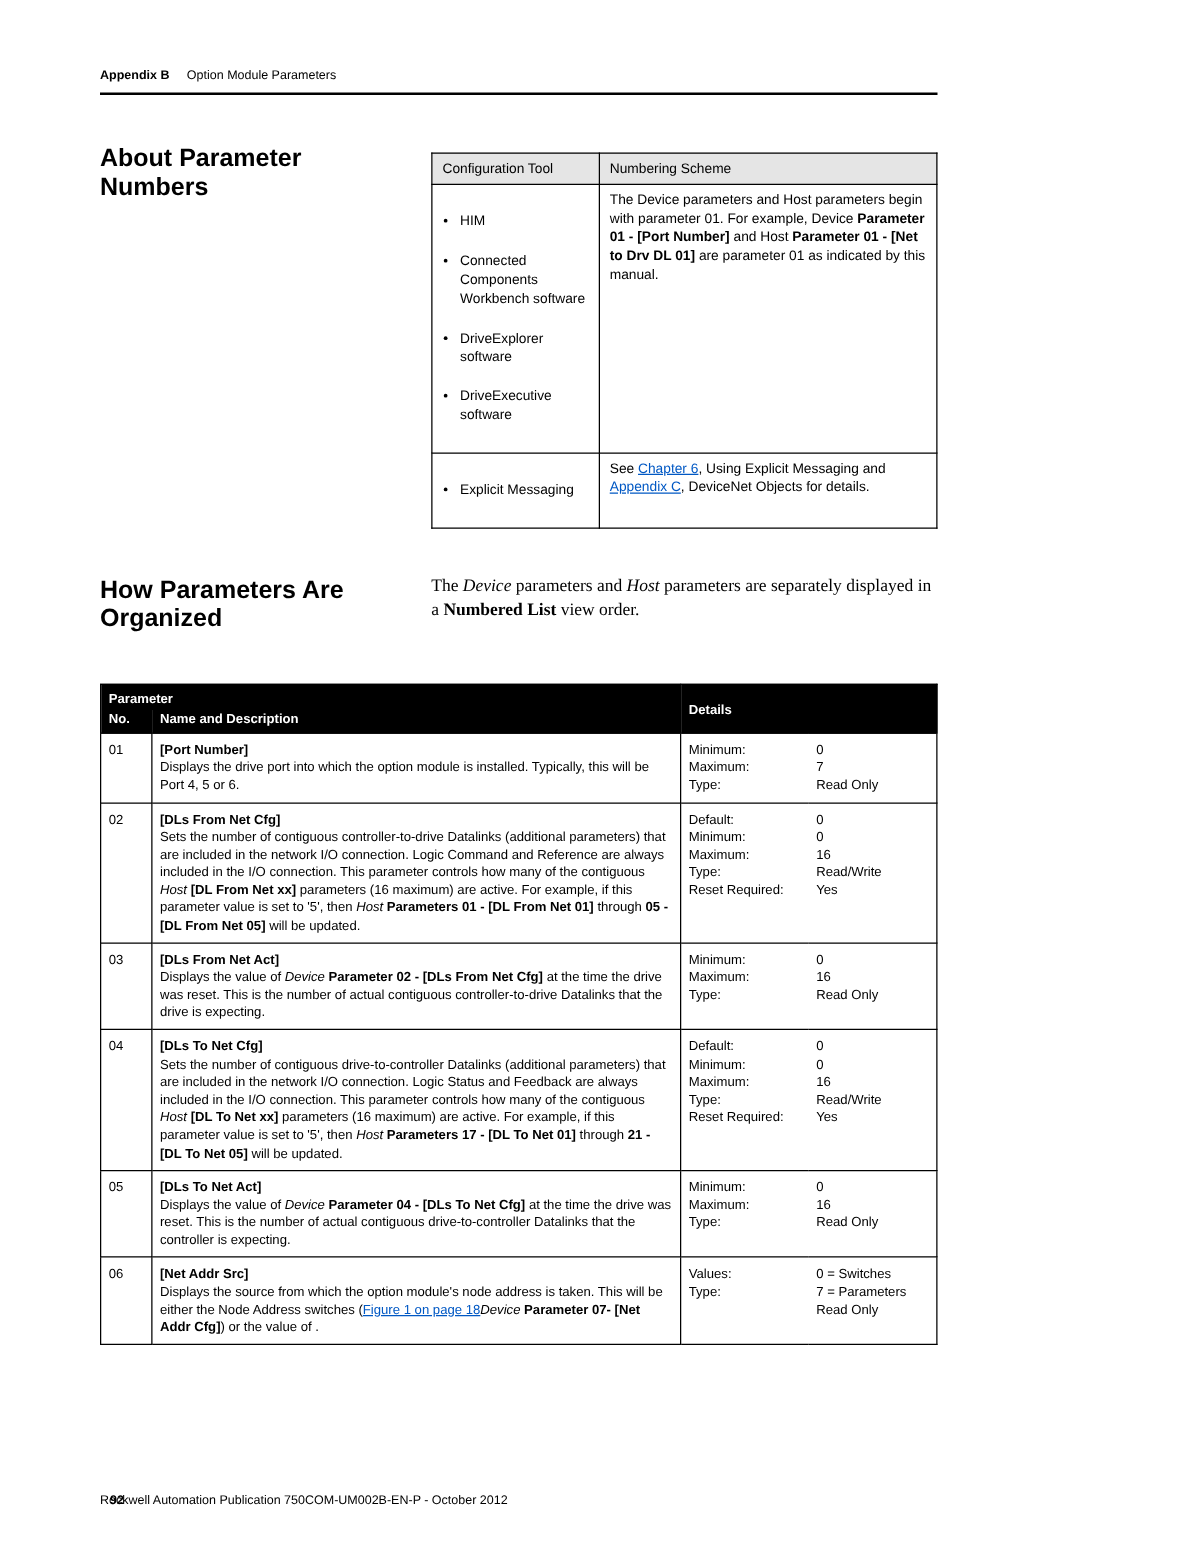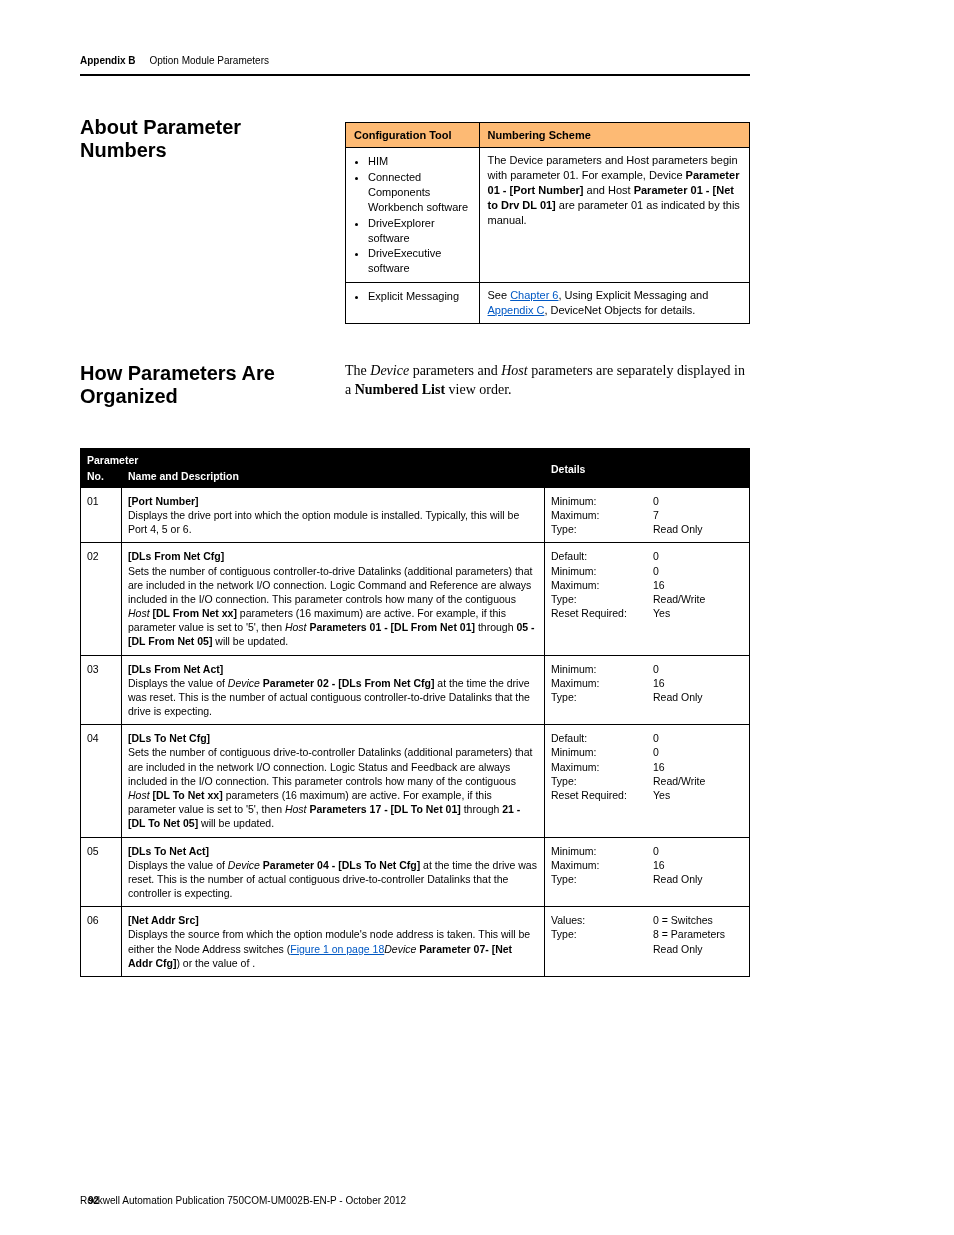--- a/index.html
+++ b/index.html
@@ -58,28 +58,28 @@
     font-size: 11px;
     margin-top: 6px;
   }
   table.cfg th, table.cfg td {
     border: 1px solid #000;
     padding: 5px 8px;
     text-align: left;
     vertical-align: top;
   }
   table.cfg th {
-    font-weight: bold;
-    background: #fdba74;
+    font-weight: normal;
+    background: #e5e5e5;
   }
   table.cfg ul {
     margin: 0;
     padding-left: 14px;
   }
-  table.cfg ul li { margin: 1px 0; }
+  table.cfg ul li { margin: 17px 0; }
   .link { color: #0058c4; text-decoration: underline; }
 
   
   table.params {
     width: 100%;
     border-collapse: collapse;
     font-size: 10.5px;
   }
   table.params thead th {
     background: #000;
@@ -294,21 +294,21 @@
               <td style="border-right: 0px; width: 90px;">
                 <div>
                   <div>Values:</div>
                   <div></div>
                   <div>Type:</div>
                 </div>
               </td>
               <td style="border-left: 0px; width: 90px;">
                 <div>
                   <div>0 = Switches</div>
-                  <div>8 = Parameters</div>
+                  <div>7 = Parameters</div>
                   <div>Read Only</div>
                 </div>
               </td>
             </tr>
           </tbody>
       </table>
     </div>
   </div>
 
   <div class="footer">

